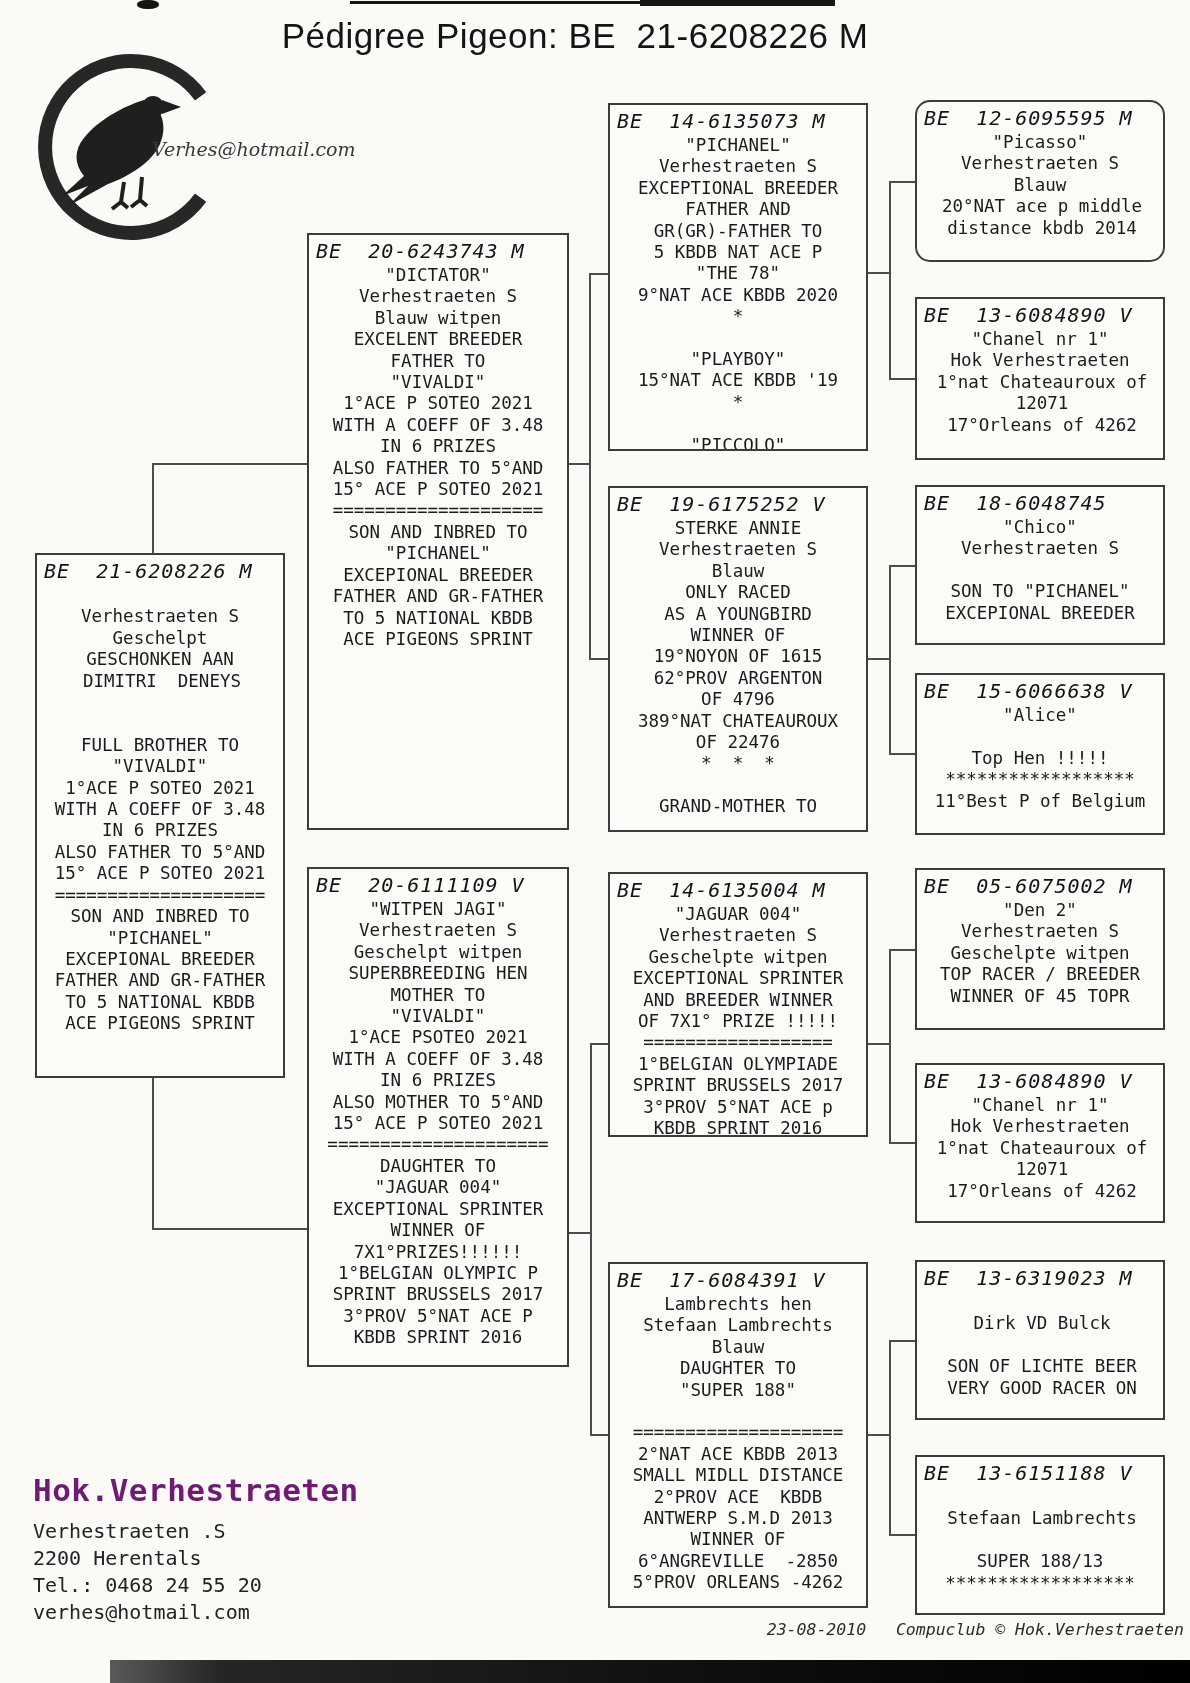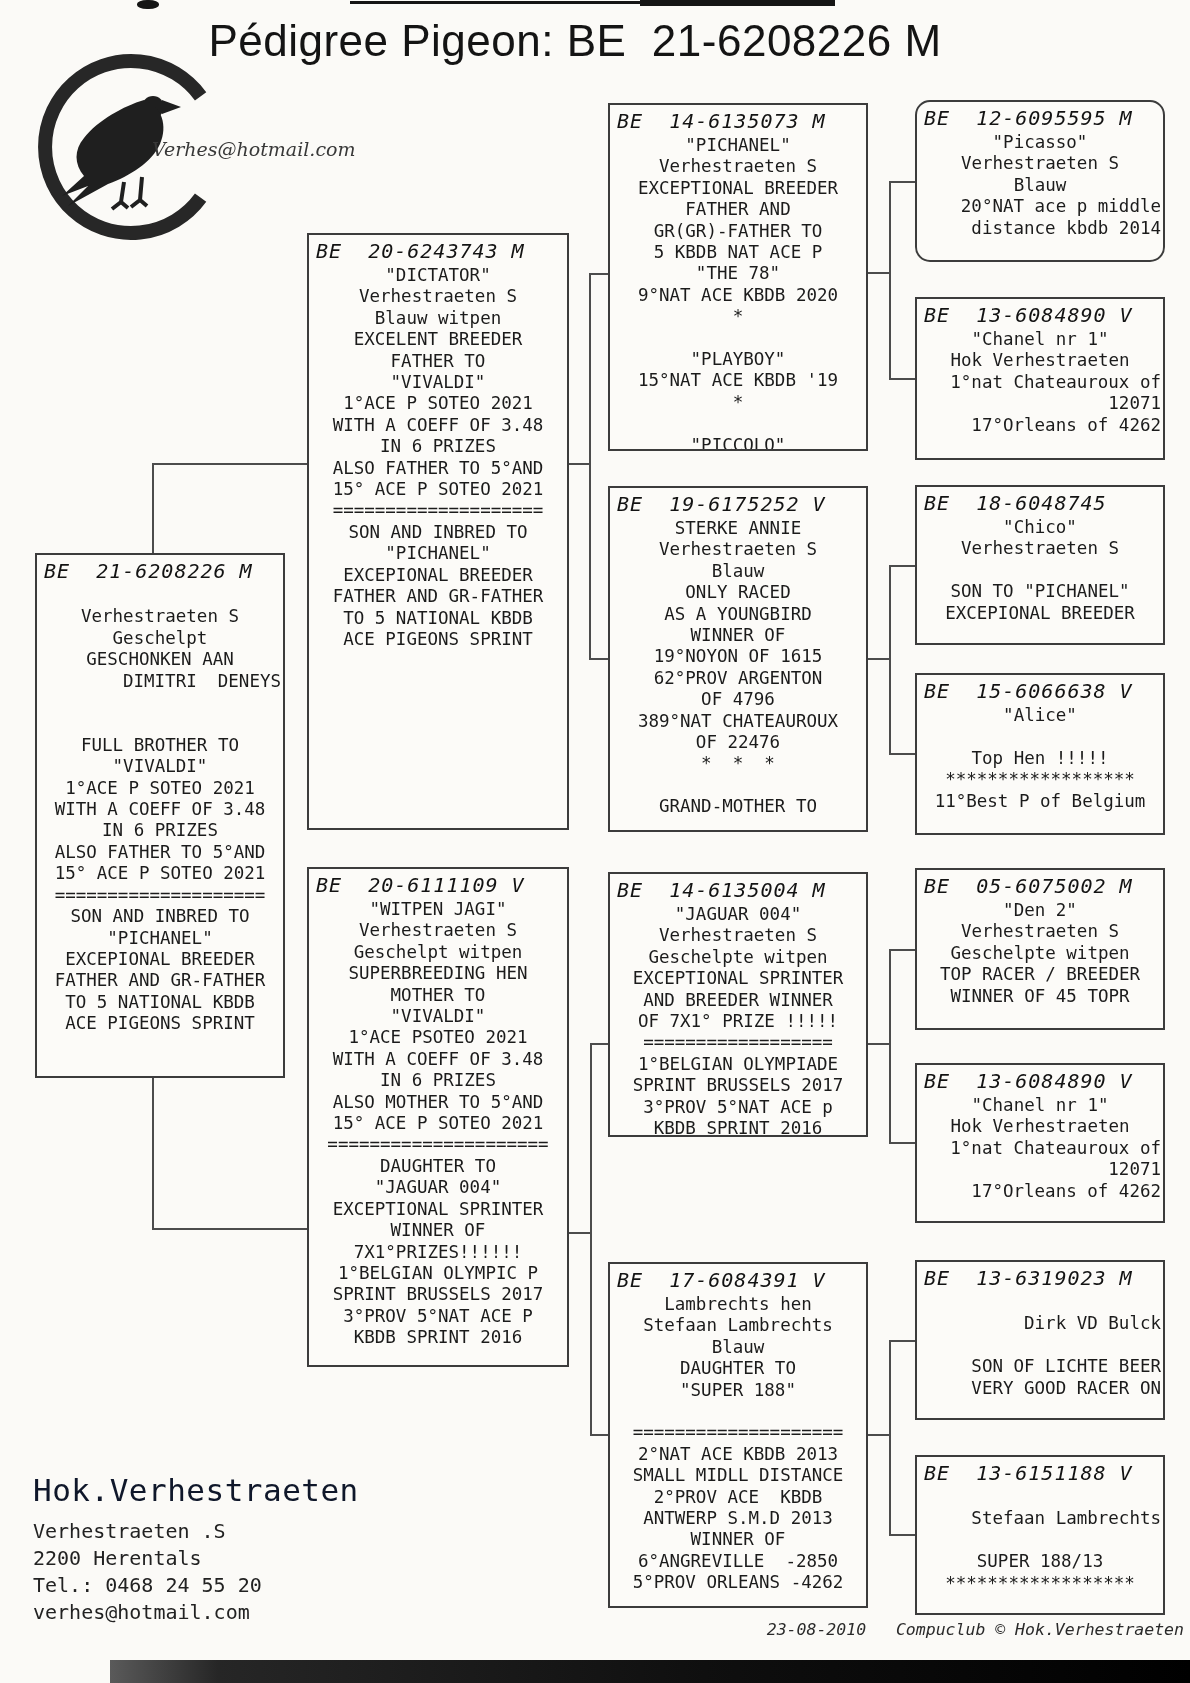--- a/index.html
+++ b/index.html
@@ -1,54 +1,54 @@
 <!DOCTYPE html>
 <html><head>
 <meta charset="utf-8">
 <style>
   html,body{margin:0;padding:0;background:#d9d9d9;}
   .page{position:relative;width:1190px;height:1683px;margin:0 auto;background:#fbfaf7;overflow:hidden;
         font-family:"DejaVu Sans Mono",monospace;color:#1c1c1c;}
   
   .title{position:absolute;top:16px;left:575px;transform:translateX(-50%);white-space:pre;
-         font-family:"Liberation Sans",sans-serif;font-size:44px;color:#141414;letter-spacing:.5px;}
+         font-family:"Liberation Sans",sans-serif;font-size:35px;color:#141414;letter-spacing:.5px;}
   
   .logo-svg{position:absolute;left:26px;top:50px;width:212px;height:198px;}
   .logo-name{position:absolute;left:96px;top:88px;font-family:"DejaVu Serif",serif;font-style:italic;
              font-size:30px;color:#2e2e2e;white-space:nowrap;}
   .logo-name::first-letter{font-size:46px;}
   .logo-email{position:absolute;left:152px;top:138px;font-family:"DejaVu Serif",serif;font-style:italic;
               font-size:19px;color:#383838;white-space:nowrap;}
   
   .pbox{position:absolute;box-sizing:border-box;border:2px solid #3c3c3c;background:#fcfbf8;
         padding:4px 2px 0 2px;overflow:hidden;}
   .box-ring{font-style:italic;font-size:20px;height:26px;letter-spacing:1px;padding-left:5px;
             white-space:pre;color:#131313;}
   .box-line{font-size:17.5px;line-height:21.4px;text-align:center;white-space:pre;color:#1b1b1b;}
-  .box-line.left{text-align:right;padding-left:4px;}
+  .box-line.left{text-align:center;padding-left:4px;}
   .b-subject{left:35px; top:553px; width:250px;height:525px;}
   .b-father {left:307px;top:233px; width:262px;height:597px;}
   .b-mother {left:307px;top:867px; width:262px;height:500px;}
   .b-gp1{left:608px;top:103px; width:260px;height:348px;}
   .b-gp2{left:608px;top:486px; width:260px;height:346px;}
   .b-gp3{left:608px;top:872px; width:260px;height:265px;}
   .b-gp4{left:608px;top:1262px;width:260px;height:346px;}
   .b-ggp1{left:915px;top:100px; width:250px;height:162px;border-radius:15px;}
   .b-ggp2{left:915px;top:297px; width:250px;height:163px;}
   .b-ggp3{left:915px;top:485px; width:250px;height:160px;}
   .b-ggp4{left:915px;top:673px; width:250px;height:162px;}
   .b-ggp5{left:915px;top:868px; width:250px;height:162px;}
   .b-ggp6{left:915px;top:1063px;width:250px;height:160px;}
   .b-ggp7{left:915px;top:1260px;width:250px;height:160px;}
   .b-ggp8{left:915px;top:1455px;width:250px;height:160px;}
   
   .cl{position:absolute;background:#4c4c4c;}
   
   .footer{position:absolute;left:33px;top:1472px;}
-  .footer-loft{font-size:31px;font-weight:normal;letter-spacing:.5px;color:#0f172a;margin-bottom:10px;}
+  .footer-loft{font-size:31px;font-weight:bold;letter-spacing:.5px;color:#701a75;margin-bottom:10px;}
   .footer-line{font-size:20px;line-height:27px;color:#222;}
   .footnote{position:absolute;right:6px;top:1620px;font-style:italic;font-size:16.5px;color:#2a2a2a;white-space:pre;}
   
   .art{position:absolute;background:#151515;}
   .bottom-bar{position:absolute;left:110px;top:1660px;width:1080px;height:23px;
               background:linear-gradient(90deg,#5a5a5a 0%,#262626 10%,#0f0f0f 55%,#000 100%);}
 </style>
 </head>
 <body>
 

